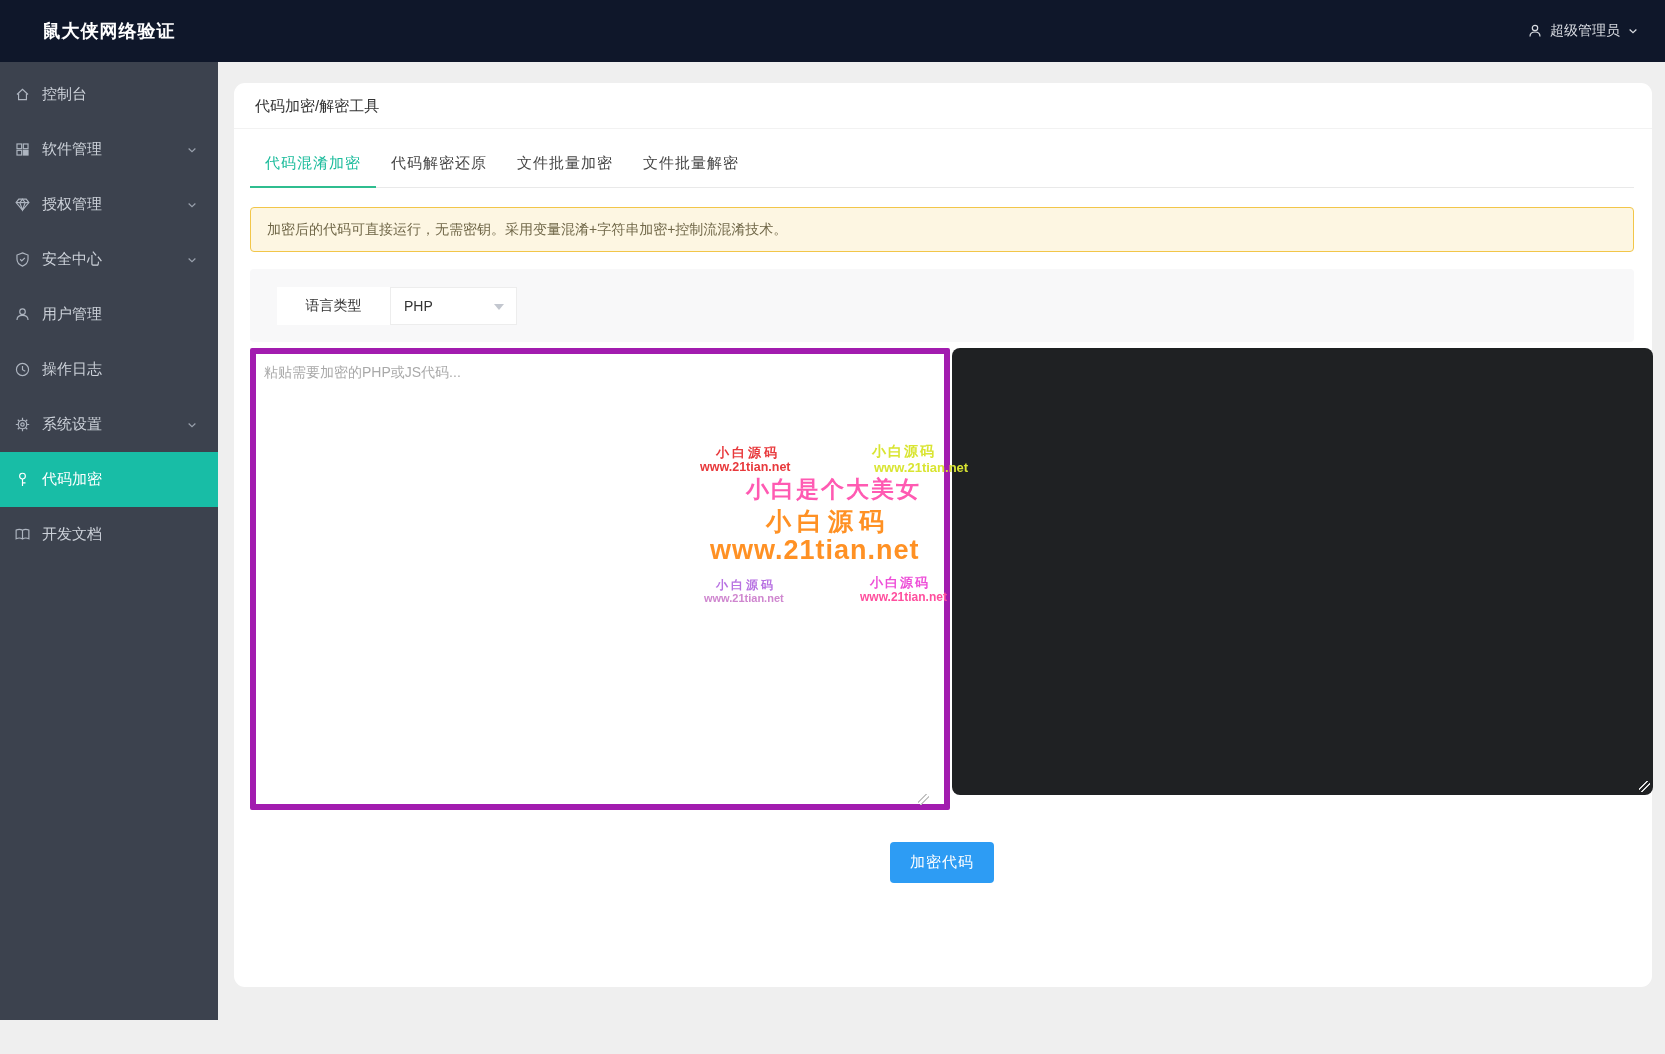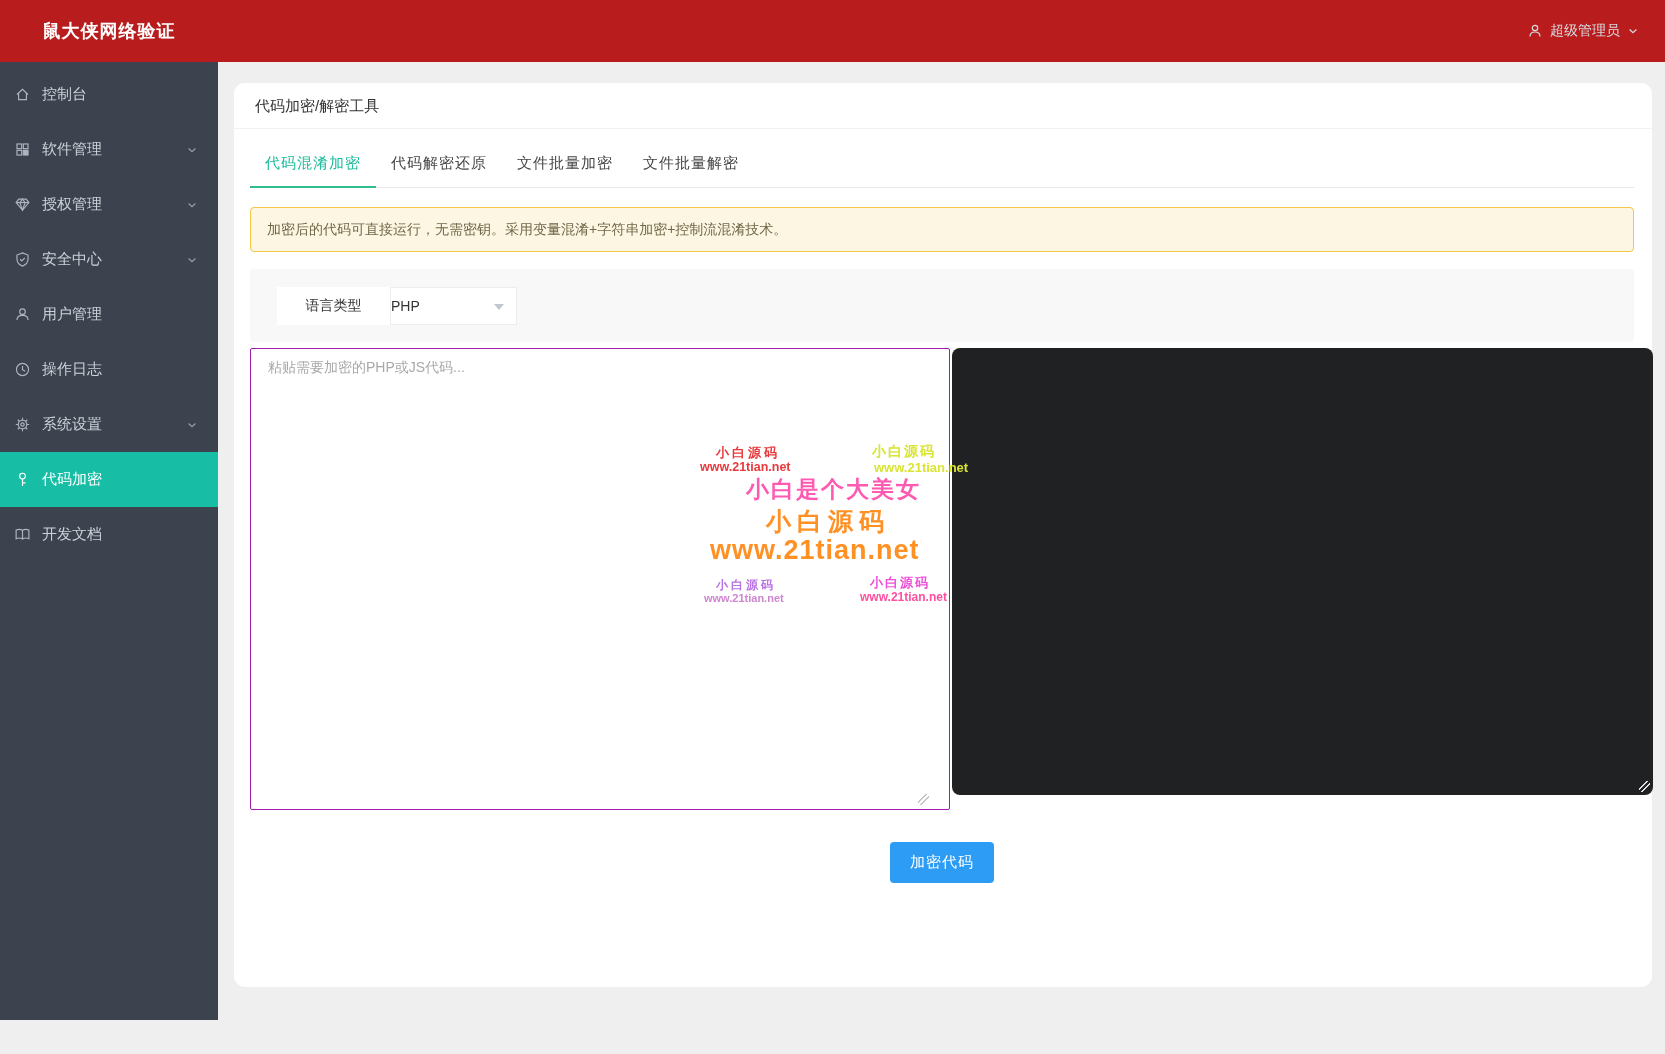--- a/index.html
+++ b/index.html
@@ -1,20 +1,20 @@
 <!DOCTYPE html>
 <html><head>
 <meta charset="utf-8">
 <style>
 *{box-sizing:border-box;margin:0;padding:0}
 html,body{width:1665px;height:1054px}
 body{position:relative;background:#efefef;font-family:"Liberation Sans","DejaVu Sans",sans-serif;overflow:hidden}
 
 
-.topbar{position:absolute;left:0;top:0;width:1665px;height:62px;background:#b91c1c;display:flex;align-items:center;justify-content:space-between;z-index:10}
+.topbar{position:absolute;left:0;top:0;width:1665px;height:62px;background:#0f172a;display:flex;align-items:center;justify-content:space-between;z-index:10}
 .logo{width:218px;text-align:center;color:#fff;font-size:18px;font-weight:bold;letter-spacing:1px}
 .user-menu{display:flex;align-items:center;gap:7px;color:#d9dce2;font-size:14px;padding-right:26px;cursor:pointer}
 .user-menu svg{display:block}
 
 
 .sidebar{position:absolute;left:0;top:62px;width:218px;height:958px;background:#3c424e}
 .menu{padding-top:5px}
 .menu-item{position:relative;height:55px;display:flex;align-items:center;padding:0 20px 0 14px;color:#ccd1d9;font-size:15px;cursor:pointer}
 .menu-item .mi-icon{width:18px;height:18px;margin-right:10px;color:#aeb5c0;flex:none}
 .menu-item .mi-icon svg{display:block}
@@ -30,33 +30,33 @@
 .card-body{padding:12px 18px 0 16px;position:relative}
 
 .tabs{display:flex;border-bottom:1px solid #e9e9e9}
 .tab{padding:13px 15px;font-size:15px;color:#454545;letter-spacing:1px;cursor:pointer;border-bottom:2px solid transparent;margin-bottom:-1px}
 .tab.active{color:#1cbc9c;border-bottom-color:#2fbd8f}
 
 .alert{margin-top:19px;height:45px;line-height:43px;background:#fdf6e2;border:1px solid #f2c649;border-radius:4px;padding:0 16px;font-size:14px;color:#716849}
 
 .lang-panel{margin-top:17px;height:73px;background:#f8f8f9;border-radius:4px;display:flex;align-items:center;padding-left:27px}
 .lang-label{width:113px;height:38px;background:#fff;display:flex;align-items:center;justify-content:center;font-size:14px;color:#333}
-.lang-select{position:relative;width:127px;height:38px;background:#fff;border:1px solid #ededed;display:flex;align-items:center;font-size:14px;color:#333;cursor:pointer}
+.lang-select{position:relative;width:127px;height:38px;background:#fff;border:1px solid #ededed;display:flex;align-items:center;padding-left:13px;font-size:14px;color:#333;cursor:pointer}
 .lang-caret{position:absolute;right:12px;top:16px;width:0;height:0;border-left:5px solid transparent;border-right:5px solid transparent;border-top:6px solid #c3c7cf}
 
 .editor-head{margin-top:15px;height:38px;display:flex;align-items:center}
 .eh-left{width:702px;font-size:15px;font-weight:bold;color:#333}
 .eh-right{display:flex;align-items:center}
 .eh-title{font-size:15px;font-weight:bold;color:#333;margin-right:8px}
 .btn-mini{border:none;border-radius:3px;color:#fff;font-size:13px;height:23px;padding:0 9px;cursor:pointer;font-family:inherit}
 .btn-copy{background:#2d9cf4;margin-right:12px}
 .btn-download{background:#1fbf9c}
 
 .editors{position:relative;margin-top:6px;height:462px}
-textarea.src{position:absolute;left:0;top:0;width:700px;height:462px;border:1px solid #a21caf;border-radius:2px;padding:10px 17px;font-size:14px;font-family:inherit;color:#333;resize:none;outline:none;background:#fff}
+textarea.src{position:absolute;left:0;top:0;width:700px;height:462px;border:6px solid #a21caf;border-radius:2px;padding:10px 8px;font-size:14px;font-family:inherit;color:#333;resize:none;outline:none;background:#fff}
 textarea.src::placeholder{color:#a9a9a9}
 .result-panel{position:absolute;left:702px;top:0;width:701px;height:447px;background:#1f2123;border-radius:8px}
 .handle{position:absolute;right:3px;bottom:3px;width:11px;height:11px;
   background:linear-gradient(135deg, transparent 0 5px, #e0e0e0 5px 6.5px, transparent 6.5px 9px, #e0e0e0 9px 10.5px, transparent 10.5px)}
 .handle.dim{background:linear-gradient(135deg, transparent 0 5px, #c4c4c4 5px 6.5px, transparent 6.5px 9px, #c4c4c4 9px 10.5px, transparent 10.5px)}
 
 .btn-row{margin-top:32px;text-align:center}
 .btn-encrypt{width:104px;height:41px;background:#2d9cf4;color:#fff;border:none;border-radius:4px;font-size:15px;cursor:pointer;font-family:inherit;letter-spacing:1px}
 
 

